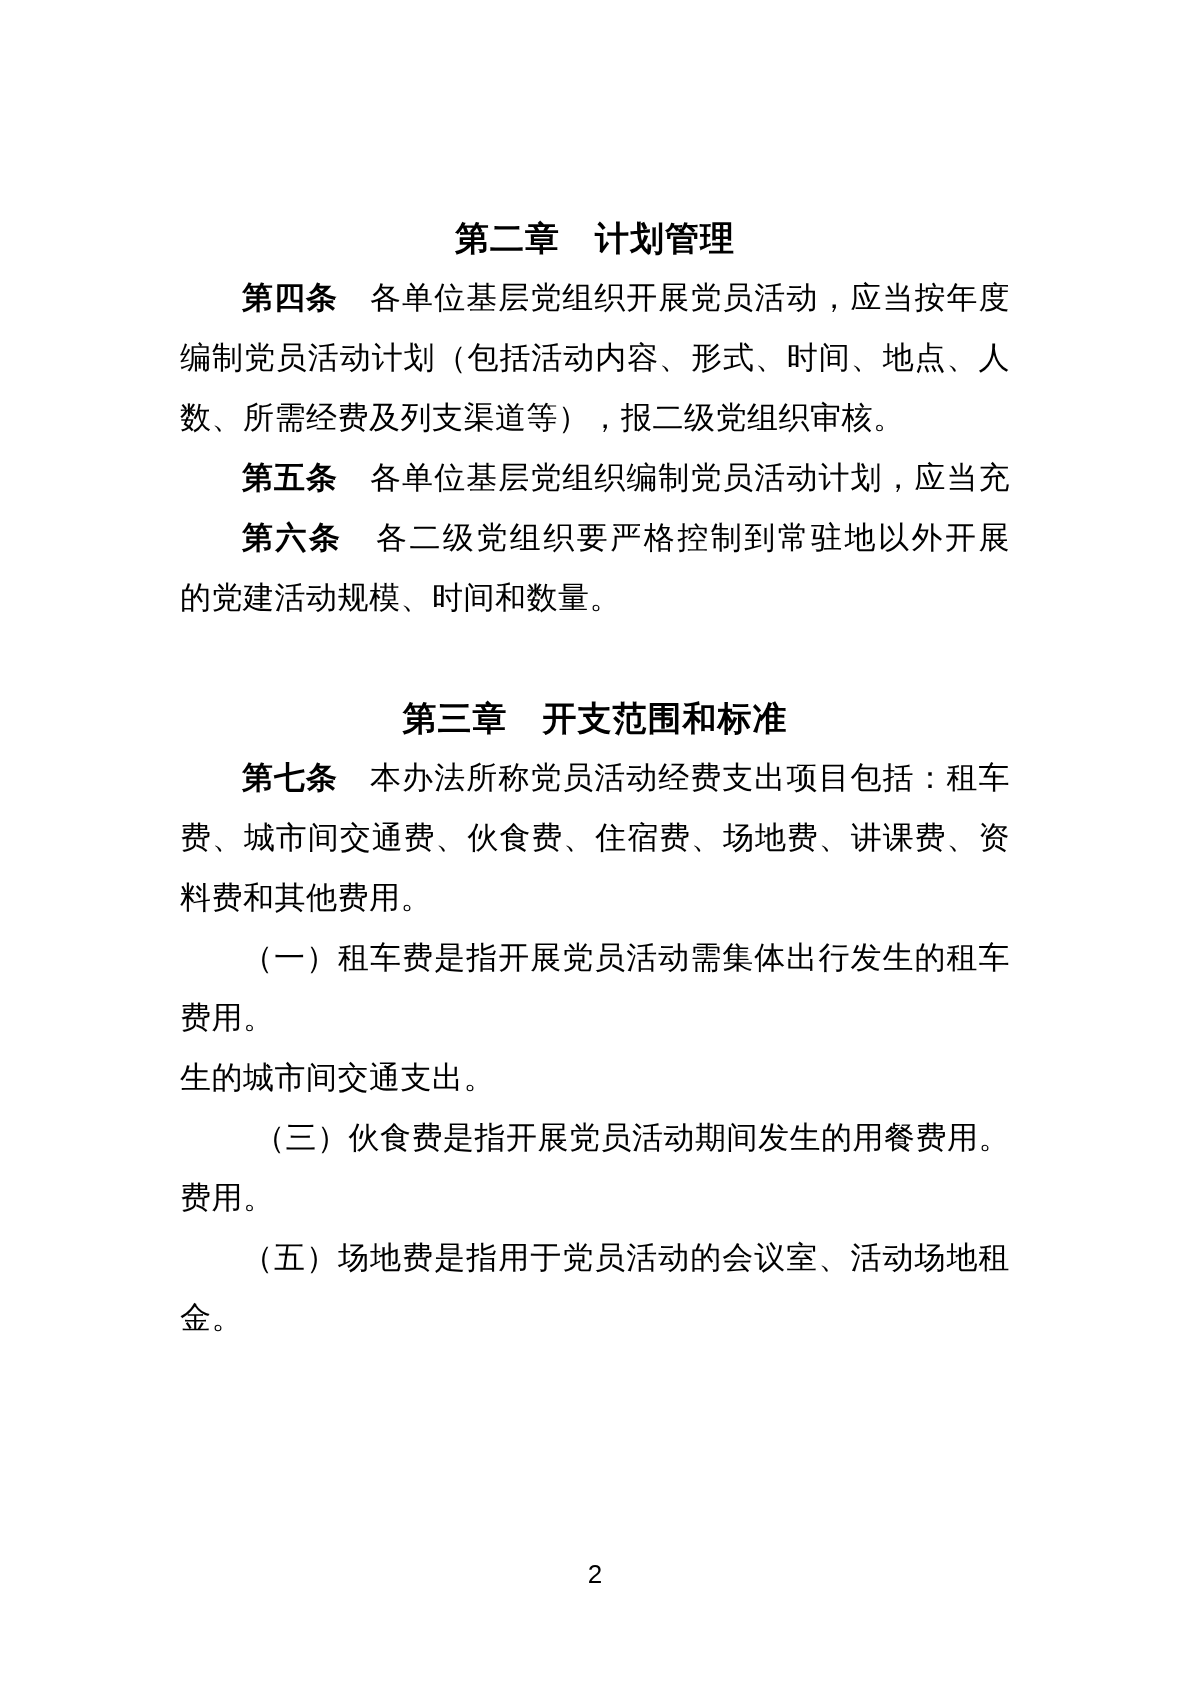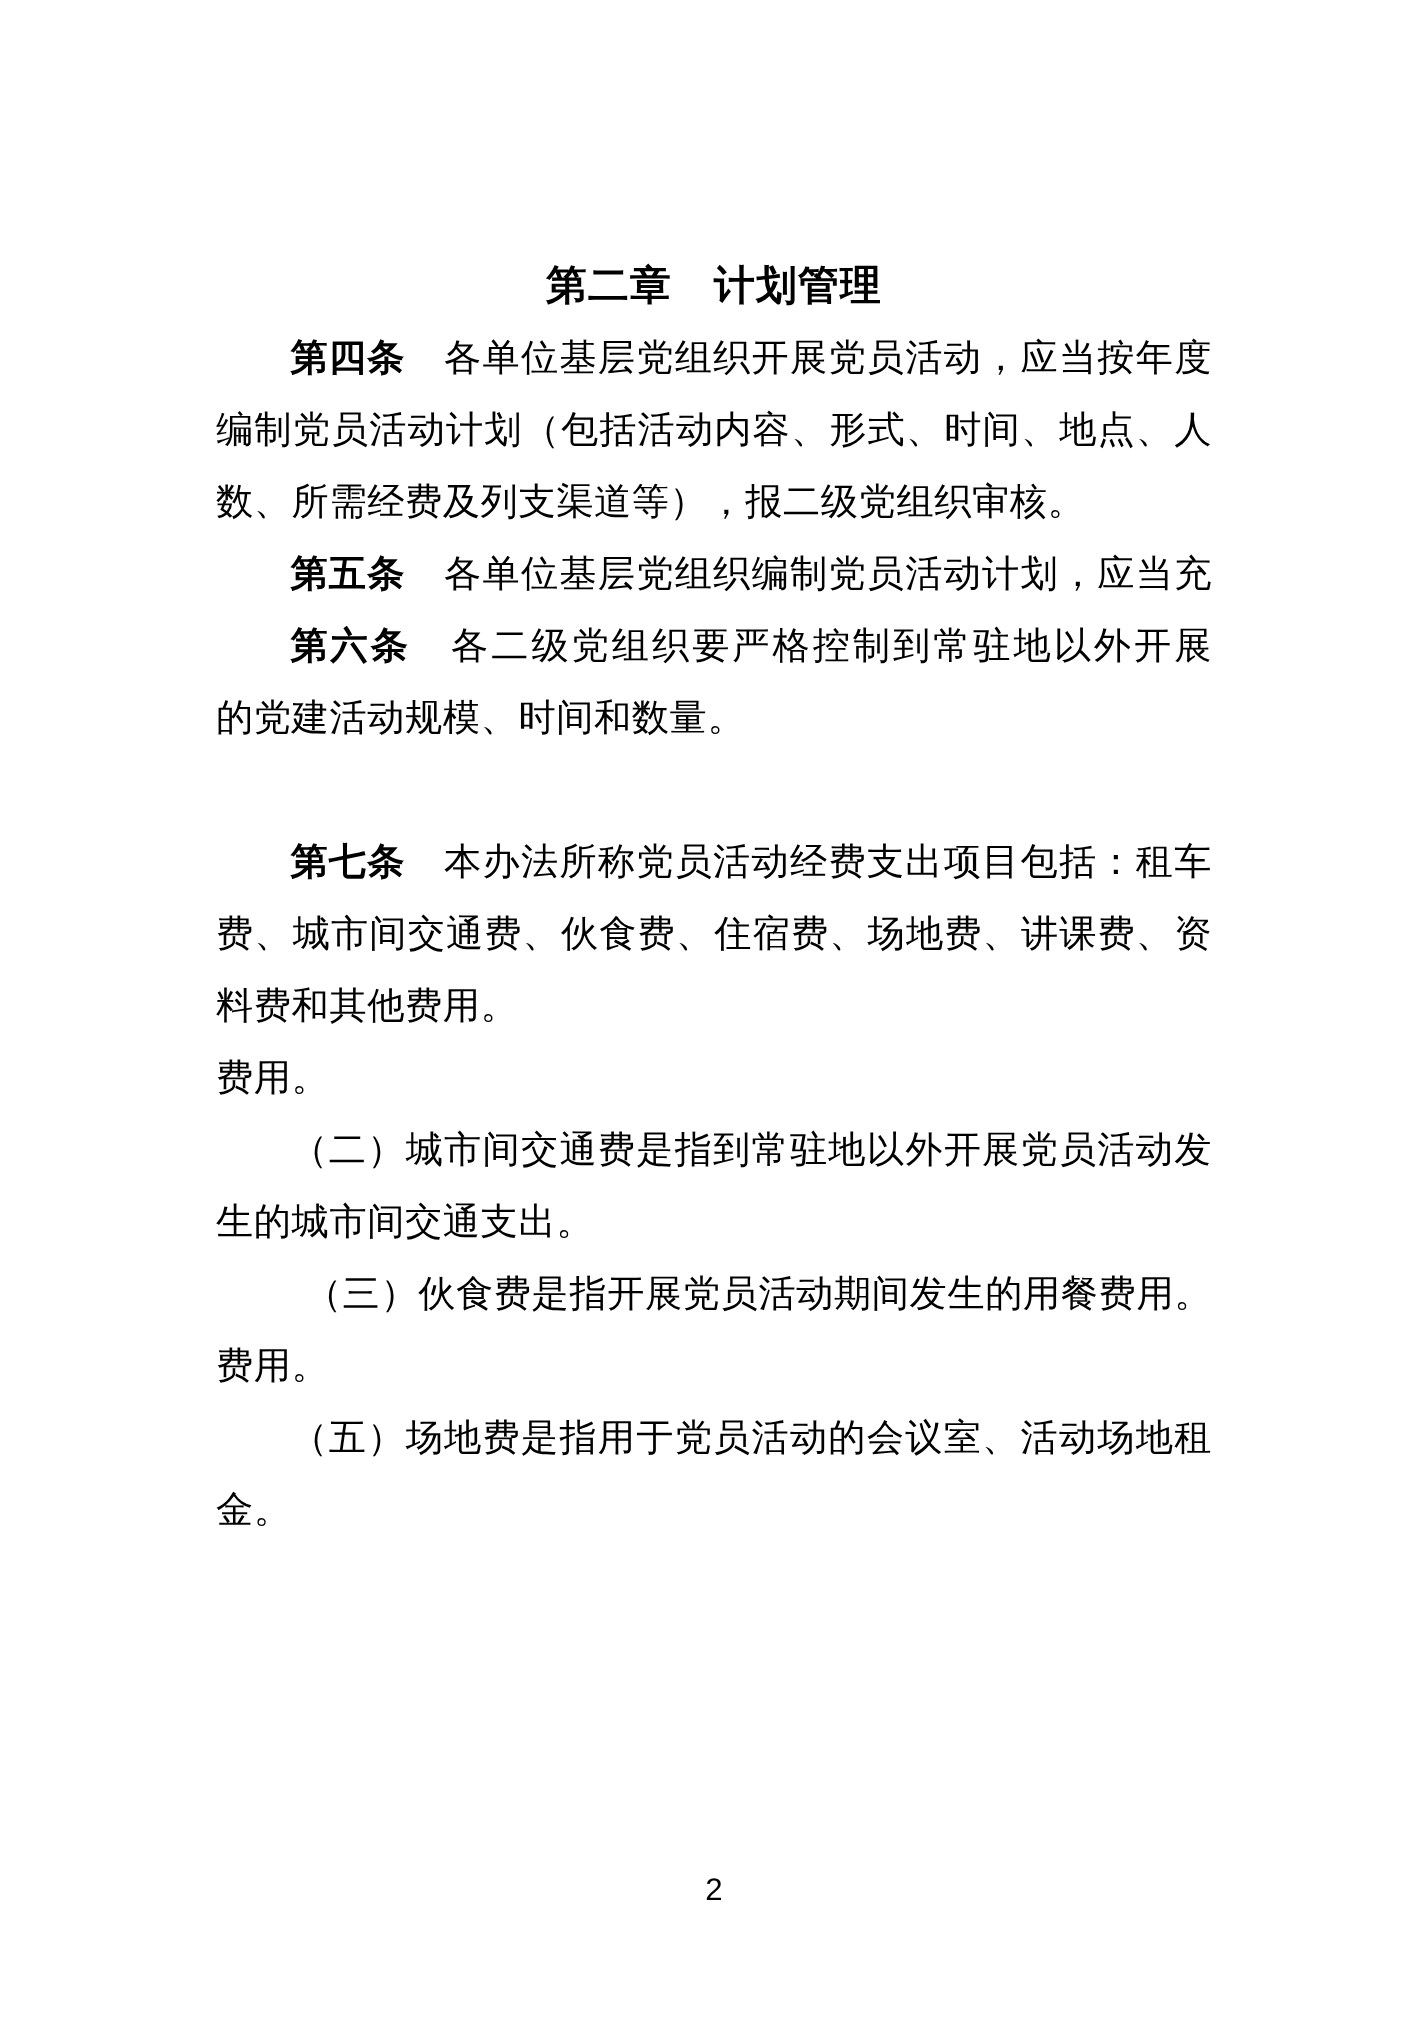--- a/index.html
+++ b/index.html
@@ -79,25 +79,26 @@
 <div class="page">
   <div class="text-block">
       <div class="line title"><span class="seg bold">第二章　计划管理</span></div>
       <div class="line j indent"><span class="seg bold">第四条</span><span class="seg">　各单位基层党组织开展党员活动，应当按年度</span></div>
       <div class="line j"><span class="seg">编制党员活动计划（包括活动内容、形式、时间、地点、人</span></div>
       <div class="line plain"><span class="seg">数、所需经费及列支渠道等），报二级党组织审核。</span></div>
       <div class="line j indent"><span class="seg bold">第五条</span><span class="seg">　各单位基层党组织编制党员活动计划，应当充</span></div>
       <div class="line j indent"><span class="seg bold">第六条</span><span class="seg">　各二级党组织要严格控制到常驻地以外开展</span></div>
       <div class="line plain"><span class="seg">的党建活动规模、时间和数量。</span></div>
       <div class="line spacer"></div>
+      <div class="line title"><span class="seg bold">第三章　开支范围和标准</span></div>
       <div class="line j indent"><span class="seg bold">第七条</span><span class="seg">　本办法所称党员活动经费支出项目包括：租车</span></div>
       <div class="line j"><span class="seg">费、城市间交通费、伙食费、住宿费、场地费、讲课费、资</span></div>
       <div class="line plain"><span class="seg">料费和其他费用。</span></div>
+      <div class="line j indent"><span class="seg">（一）租车费是指开展党员活动需集体出行发生的租车</span></div>
       <div class="line plain"><span class="seg">费用。</span></div>
-      <div class="line j indent"><span class="seg">（二）城市间交通费是指到常驻地以外开展党员活动发</span></div>
       <div class="line plain"><span class="seg">生的城市间交通支出。</span></div>
       <div class="line plain indent"><span class="seg">（三）伙食费是指开展党员活动期间发生的用餐费用。</span></div>
       <div class="line plain"><span class="seg">费用。</span></div>
       <div class="line j indent"><span class="seg">（五）场地费是指用于党员活动的会议室、活动场地租</span></div>
       <div class="line plain"><span class="seg">金。</span></div>
     </div>
   <div class="footer">2</div>
 </div>
 
 </body></html>

